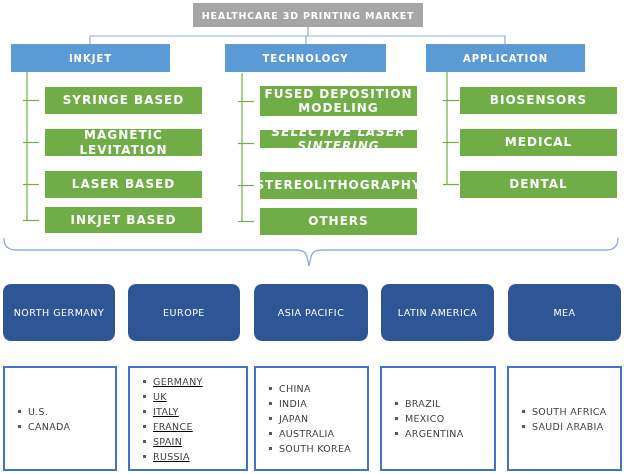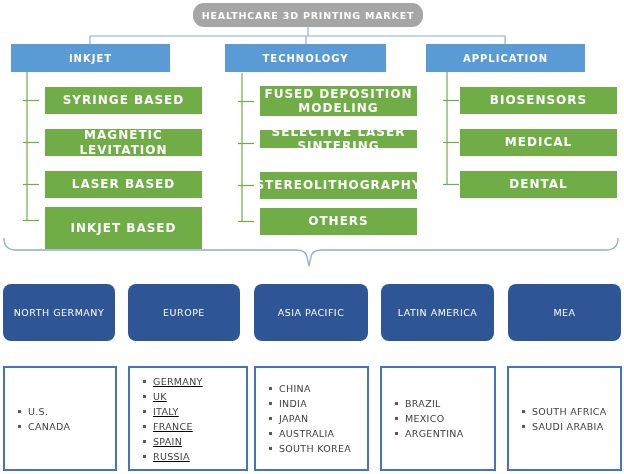--- a/index.html
+++ b/index.html
@@ -4,21 +4,21 @@
 <style>
   html,body{margin:0;padding:0;background:#fff;}
   .canvas{
     position:relative;width:624px;height:474px;background:#ffffff;overflow:hidden;
     font-family:"DejaVu Sans","Liberation Sans",sans-serif;
   }
   .abs{position:absolute;box-sizing:border-box;}
   .title-box{
     left:193px;top:3px;width:230px;height:24px;background:#a6a6a6;
     display:flex;align-items:center;justify-content:center;
-    color:#fff;font-size:9.5px;font-weight:bold;letter-spacing:.8px;text-align:center;border-radius:11px;
+    color:#fff;font-size:9.5px;font-weight:bold;letter-spacing:.8px;text-align:center;
   }
   .seg-head{
     top:44px;height:28px;background:#5b9bd5;
     display:flex;align-items:center;justify-content:center;
     color:#fff;font-size:10px;font-weight:bold;letter-spacing:1px;
   }
   .green-item{
     width:157px;background:#70ad47;
     display:flex;align-items:center;justify-content:center;
     color:#fff;font-size:12px;font-weight:bold;letter-spacing:1px;
@@ -86,24 +86,24 @@
 
   <div class="abs title-box">HEALTHCARE 3D PRINTING MARKET</div>
 
   <div class="abs seg-head" style="left:11px;width:159px;">INKJET</div>
   <div class="abs seg-head" style="left:225px;width:161px;">TECHNOLOGY</div>
   <div class="abs seg-head" style="left:426px;width:159px;">APPLICATION</div>
 
   <div class="abs green-item" style="left:45px;top:87px;height:27px;">SYRINGE BASED</div>
   <div class="abs green-item" style="left:45px;top:129px;height:27px;">MAGNETIC LEVITATION</div>
   <div class="abs green-item" style="left:45px;top:171px;height:27px;">LASER BASED</div>
-  <div class="abs green-item" style="left:45px;top:207px;height:42px;">INKJET BASED</div>
+  <div class="abs green-item" style="left:45px;top:207px;height:26px;">INKJET BASED</div>
 
   <div class="abs green-item" style="left:260px;top:86px;height:30px;">FUSED DEPOSITION MODELING</div>
-  <div class="abs green-item" style="left:260px;top:130px;height:18px;">SELECTIVE LASER SINTERING</div>
+  <div class="abs green-item" style="left:260px;top:130px;height:18px;font-style:italic;">SELECTIVE LASER SINTERING</div>
   <div class="abs green-item" style="left:260px;top:172px;height:27px;">STEREOLITHOGRAPHY</div>
   <div class="abs green-item" style="left:260px;top:208px;height:27px;">OTHERS</div>
 
   <div class="abs green-item" style="left:460px;top:87px;height:27px;">BIOSENSORS</div>
   <div class="abs green-item" style="left:460px;top:129px;height:27px;">MEDICAL</div>
   <div class="abs green-item" style="left:460px;top:171px;height:27px;text-align:center;">DENTAL</div>
 
   <div class="abs region-box" style="left:3px;width:112px;">NORTH GERMANY</div>
   <div class="abs region-box" style="left:128px;width:112px;">EUROPE</div>
   <div class="abs region-box" style="left:254px;width:114px;">ASIA PACIFIC</div>

